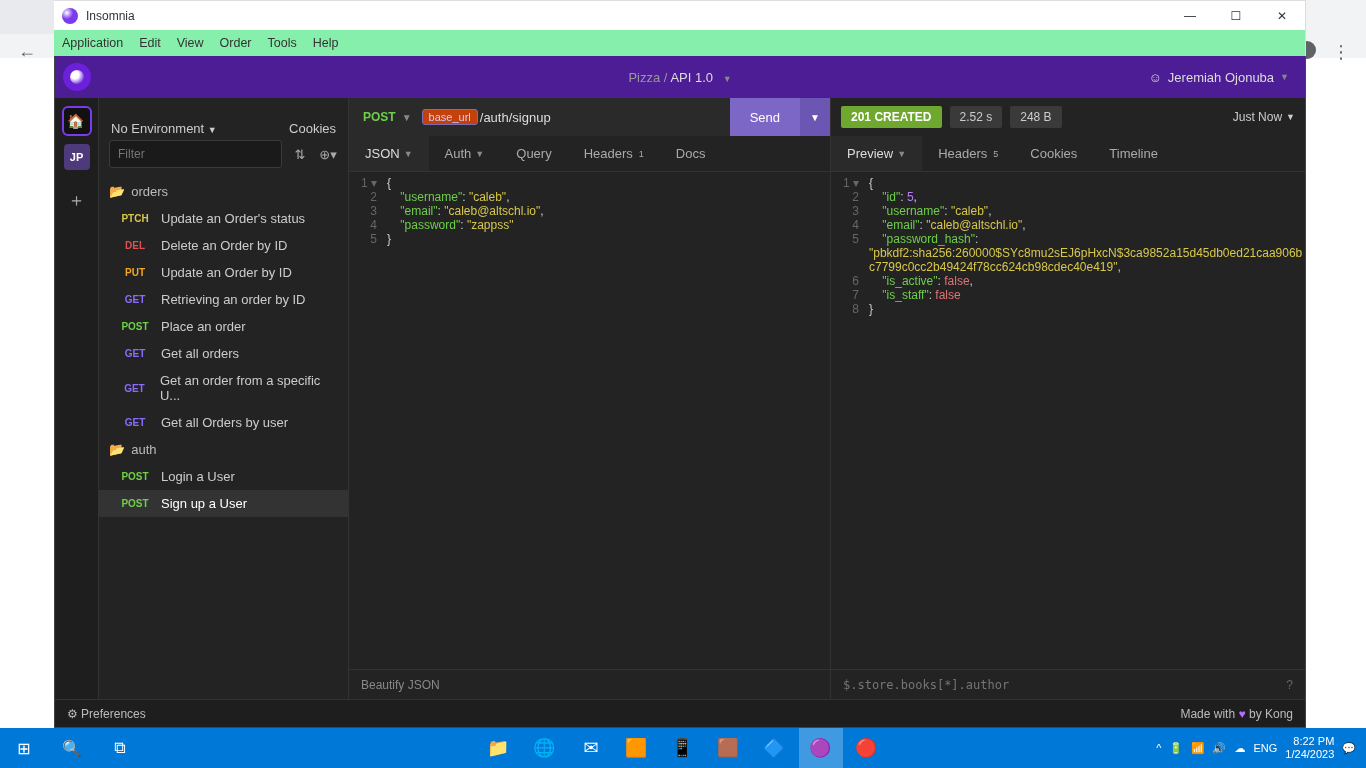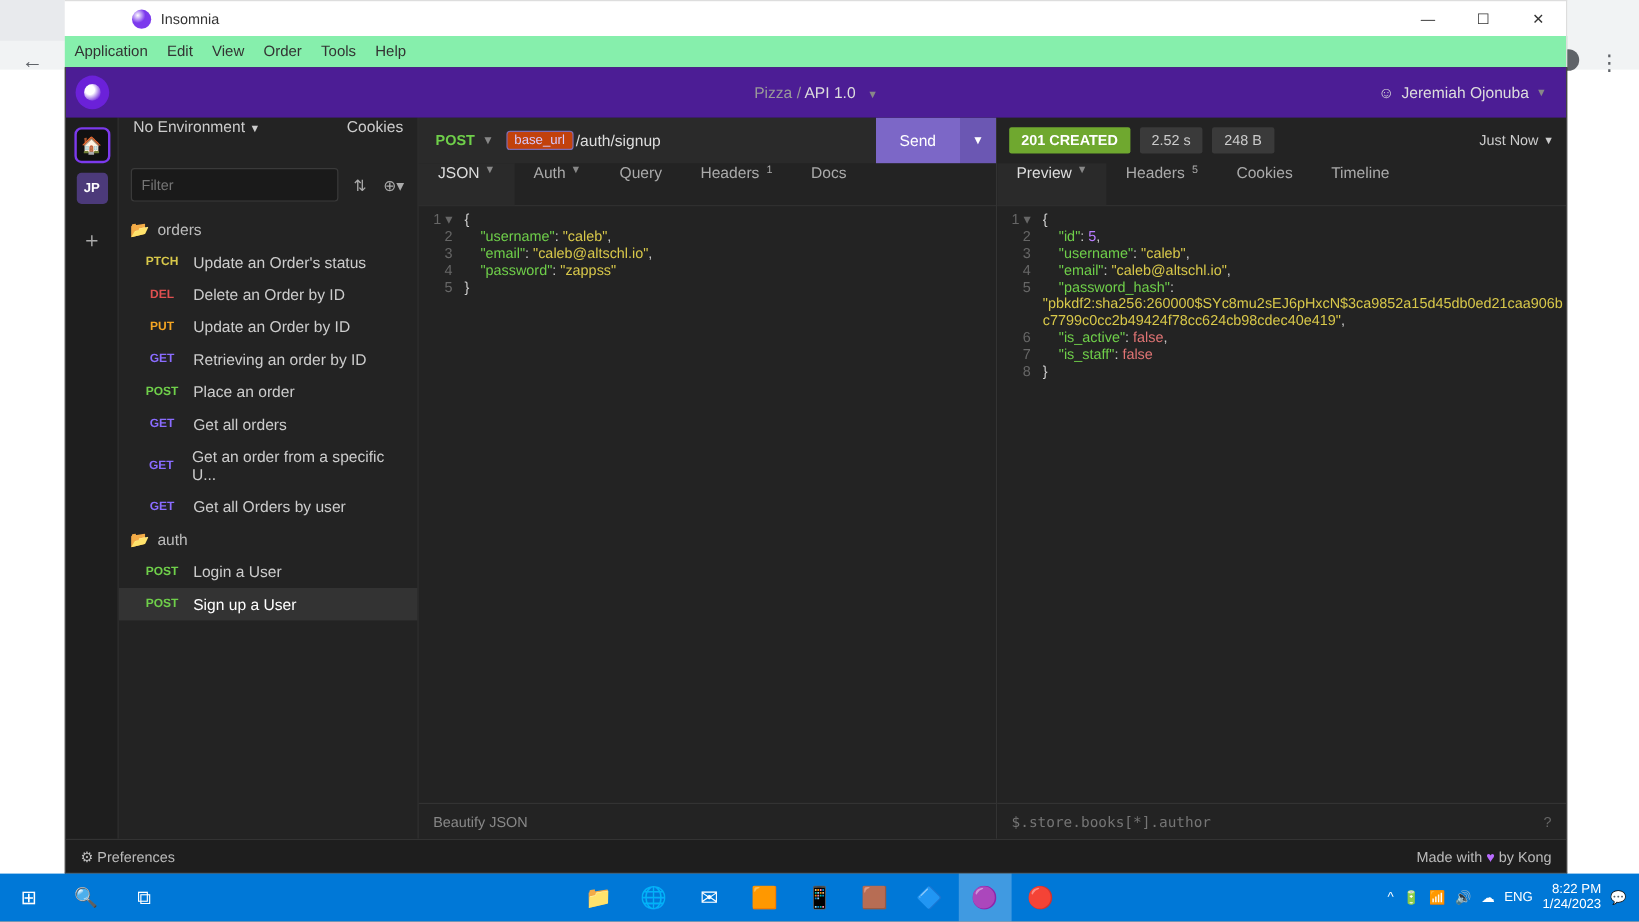--- a/index.html
+++ b/index.html
@@ -1,19 +1,19 @@
 <!DOCTYPE html>
 <html><head>
 <meta charset="utf-8">
 <style>
 * { margin: 0; padding: 0; box-sizing: border-box; font-family: 'Segoe UI', Tahoma, sans-serif; }
 body { background: #fff; overflow: hidden; width: 1366px; height: 768px; position: relative; }
 
 
-.titlebar { height: 30px; background: #fff; display: flex; align-items: center; position: absolute; top: 0; left: 54px; right: 60px; border-top: 1px solid #ddd; border-right: 1px solid #ddd; padding-left: 48px; }
+.titlebar { height: 30px; background: #fff; display: flex; align-items: center; position: absolute; top: 0; left: 54px; right: 60px; border-top: 1px solid #ddd; border-right: 1px solid #ddd; }
 .titlebar .app-icon { width: 16px; height: 16px; margin: 0 8px; background: radial-gradient(circle at 30% 30%, #fff 0%, #7c3aed 40%, #7c3aed 100%); border-radius: 50%; }
 .titlebar .title { font-size: 12px; color: #333; }
 .titlebar .win-controls { margin-left: auto; display: flex; }
 .titlebar .win-btn { width: 46px; height: 30px; display: flex; align-items: center; justify-content: center; font-size: 12px; color: #333; }
 
 
 .chrome-strip { position: absolute; top: 0; left: 0; right: 0; height: 58px; background: #f1f3f4; }
 .chrome-back { position: absolute; left: 18px; top: 41px; color: #5f6368; font-size: 18px; }
 .chrome-dots { position: absolute; right: 16px; top: 41px; color: #5f6368; font-size: 18px; }
 .chrome-user { position: absolute; right: 50px; top: 41px; width: 18px; height: 18px; border-radius: 50%; background: #5f6368; }
@@ -39,21 +39,21 @@
 .content { flex: 1; display: flex; min-height: 0; }
 
 
 .leftrail { width: 44px; background: #1e1e1e; display: flex; flex-direction: column; align-items: center; gap: 8px; padding-top: 8px; border-right: 1px solid #333; }
 .leftrail .home { width: 30px; height: 30px; border-radius: 6px; background: #111; border: 2px solid #7c3aed; display: flex; align-items: center; justify-content: center; color: #fff; font-size: 14px; }
 .leftrail .ws-badge { width: 26px; height: 26px; border-radius: 4px; background: #4c3a7a; color: #fff; font-size: 11px; display: flex; align-items: center; justify-content: center; font-weight: 600; }
 .leftrail .add { margin-top: 10px; color: #aaa; font-size: 18px; }
 
 
 .sidebar { width: 250px; background: #232323; display: flex; flex-direction: column; border-right: 1px solid #333; }
-.sidebar-top { height: 38px; display: flex; align-items: flex-start; justify-content: space-between; padding: 0 12px; color: #ccc; font-size: 13px; }
+.sidebar-top { height: 38px; display: flex; align-items: flex-end; justify-content: space-between; padding: 0 12px; color: #ccc; font-size: 13px; }
 .sidebar-filter-row { display: flex; align-items: center; gap: 8px; padding: 4px 10px 10px; }
 .sidebar-filter { flex: 1; background: #1a1a1a; border: 1px solid #3a3a3a; border-radius: 3px; height: 28px; color: #888; padding: 0 8px; font-size: 12px; }
 .sidebar-icon-btn { color: #aaa; font-size: 13px; width: 20px; text-align: center; }
 .sidebar-list { flex: 1; overflow: auto; font-size: 13px; color: #ccc; }
 .folder { display: flex; align-items: center; gap: 6px; padding: 6px 10px; color: #bbb; }
 .req-item { display: flex; align-items: center; gap: 10px; padding: 6px 10px 6px 20px; cursor: default; }
 .req-item.active { background: #333; color: #fff; }
 .method { width: 32px; font-size: 10px; font-weight: 600; text-align: center; }
 .m-post { color: #6fcf4a; }
 .m-get  { color: #8a6cff; }
@@ -65,21 +65,21 @@
 .center { flex: 1; display: flex; flex-direction: column; background: #232323; border-right: 1px solid #333; min-width: 0; }
 .urlbar { height: 38px; display: flex; align-items: center; background: #2a2a2a; }
 .urlbar .method-sel { color: #6fcf4a; font-size: 12px; font-weight: 600; padding: 0 10px 0 14px; display: flex; align-items: center; gap: 6px; }
 .urlbar .method-sel .caret { color: #888; font-size: 10px; }
 .urlbar .url { flex: 1; display: flex; align-items: center; gap: 2px; font-family: Consolas, monospace; font-size: 13px; color: #ddd; }
 .urlbar .chip { background: #c2410c; color: #d7caff; border-radius: 3px; padding: 1px 6px; font-size: 11px; border: 1px solid #7d6bb0; }
 .urlbar .send { background: #7c67c7; color: #fff; border: none; height: 38px; padding: 0 20px; font-size: 13px; }
 .urlbar .send-caret { background: #6b57b3; color: #fff; width: 30px; height: 38px; display: flex; align-items: center; justify-content: center; font-size: 10px; }
 
 .tabs { height: 36px; display: flex; align-items: stretch; border-bottom: 1px solid #333; font-size: 13px; color: #aaa; }
-.tab { padding: 0 16px; display: flex; gap: 4px; cursor: default; }
+.tab { padding: 0 16px; display: flex; align-items: center; gap: 4px; cursor: default; }
 .tab.active { background: #2a2a2a; color: #ddd; }
 .tab .sup { font-size: 9px; vertical-align: super; color: #aaa; margin-left: 2px; }
 .tab .caret { font-size: 9px; color: #888; }
 
 .editor { flex: 1; font-family: Consolas, monospace; font-size: 12px; padding: 4px 0; overflow: auto; background: #232323; }
 .line { display: flex; }
 .gutter { width: 38px; text-align: right; padding-right: 10px; color: #666; user-select: none; flex-shrink: 0; }
 .code { white-space: pre; color: #ccc; flex: 1; word-break: break-all; white-space: pre-wrap; }
 .k { color: #6fcf4a; } 
 .s { color: #d8c84a; } 

